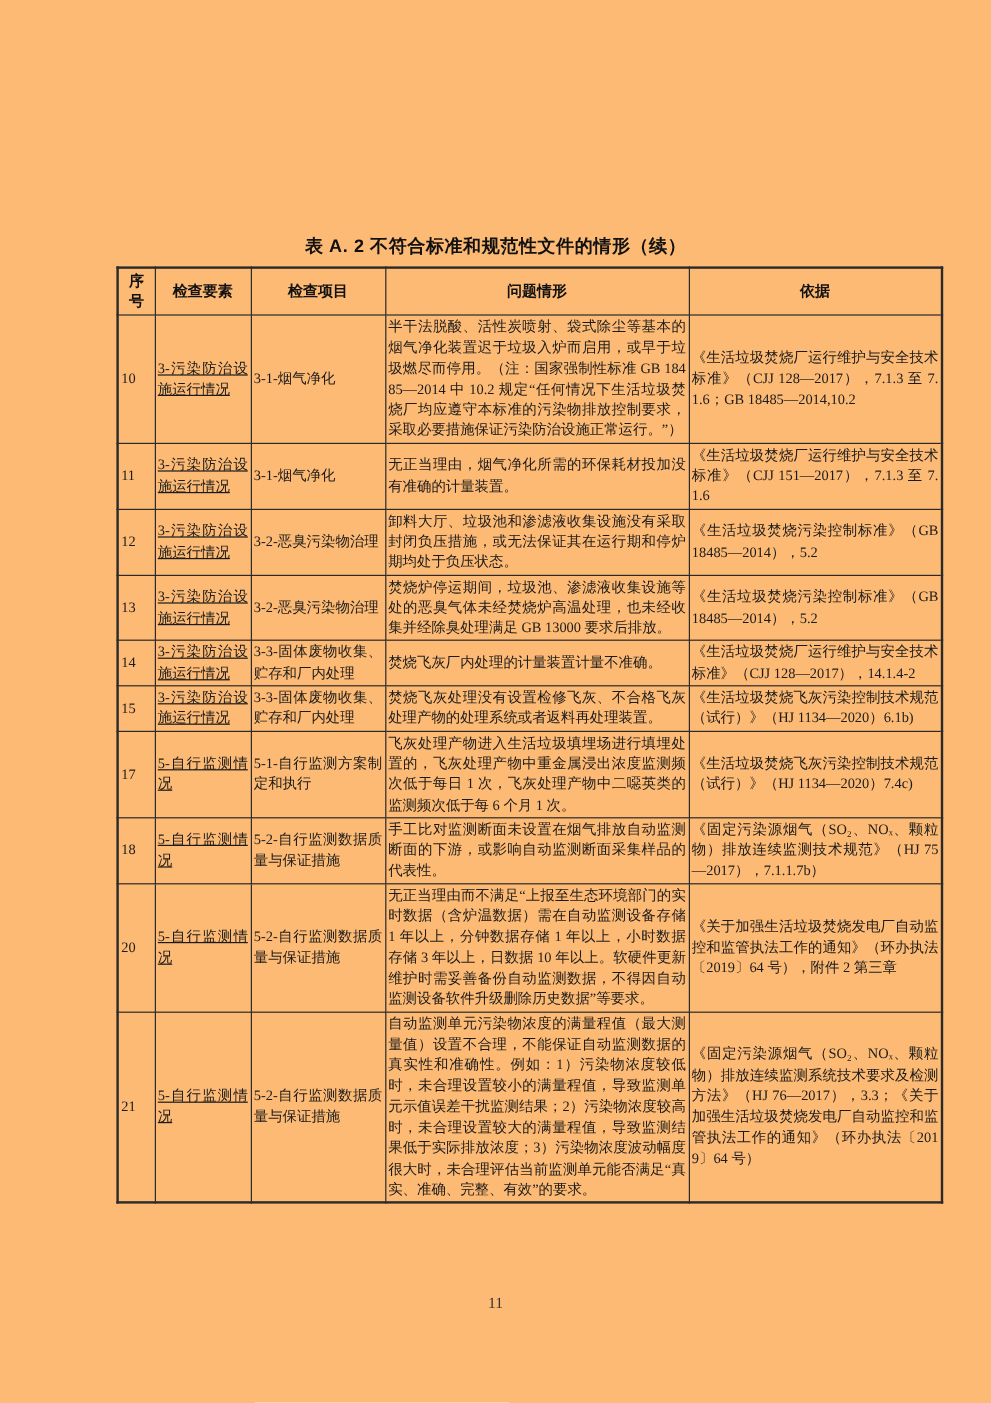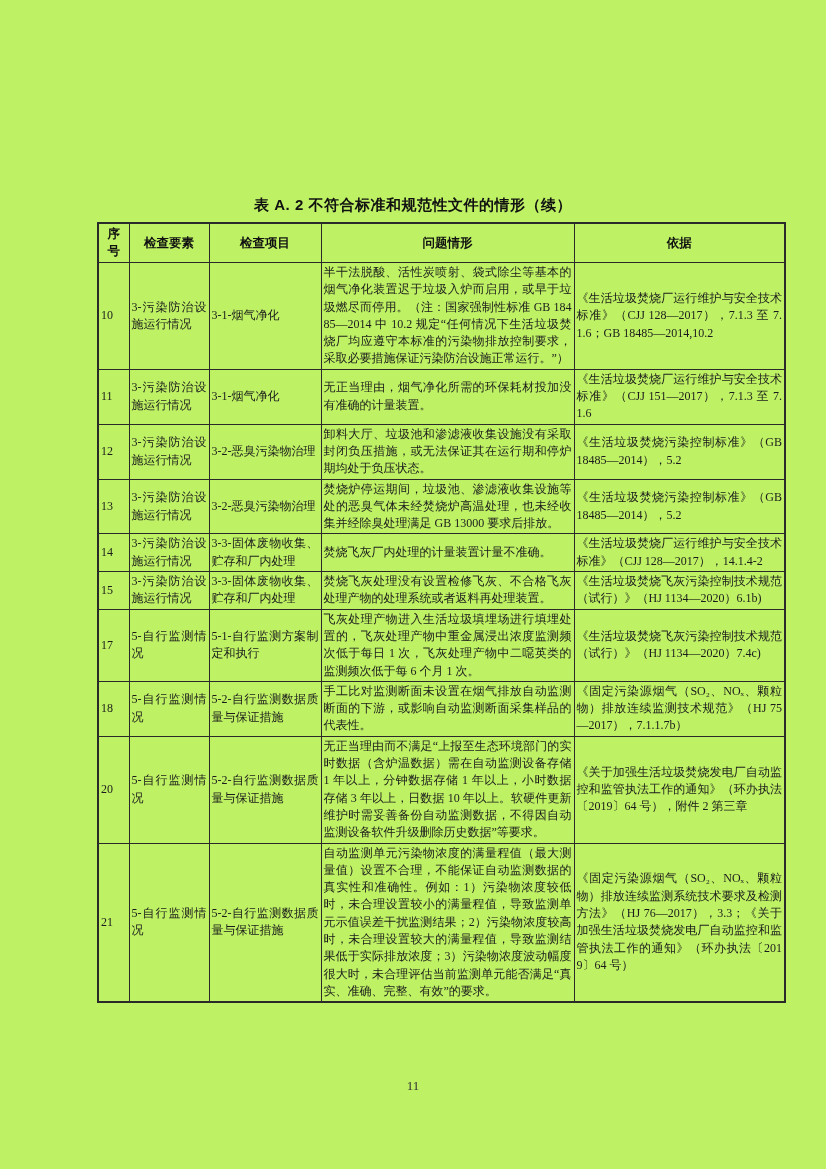--- a/index.html
+++ b/index.html
@@ -4,21 +4,21 @@
 <style>
   html, body {
     margin: 0;
     padding: 0;
     background: #ffffff;
   }
   .page {
     position: relative;
     width: 826px;
     height: 1169px;
-    background: #bef264;
+    background: #fdba74;
     overflow: hidden;
     color: #1b1b1b;
   }
   .doc-title {
     padding-top: 196px;
     text-align: center;
     font-family: "Liberation Sans", "DejaVu Sans", sans-serif;
     font-weight: bold;
     font-size: 15px;
     letter-spacing: 0.5px;
@@ -54,21 +54,21 @@
     text-align: justify;
     text-justify: inter-character;
     word-break: break-all;
     margin-left: 13px;
   }
   td.col-seq {
     text-align: center;
     font-size: 12px;
   }
   .col-seq   { width: 31px; }
-  .col-elem  { width: 80px; }
+  .col-elem  { width: 80px; text-decoration: underline; }
   .col-item  { width: 112px; }
   .col-prob  { width: 253px; }
   .col-basis { width: 211px; }
   .page-footer {
     position: absolute;
     top: 1078px;
     left: 0;
     right: 0;
     text-align: center;
     font-family: "Liberation Serif", "DejaVu Serif", serif;

